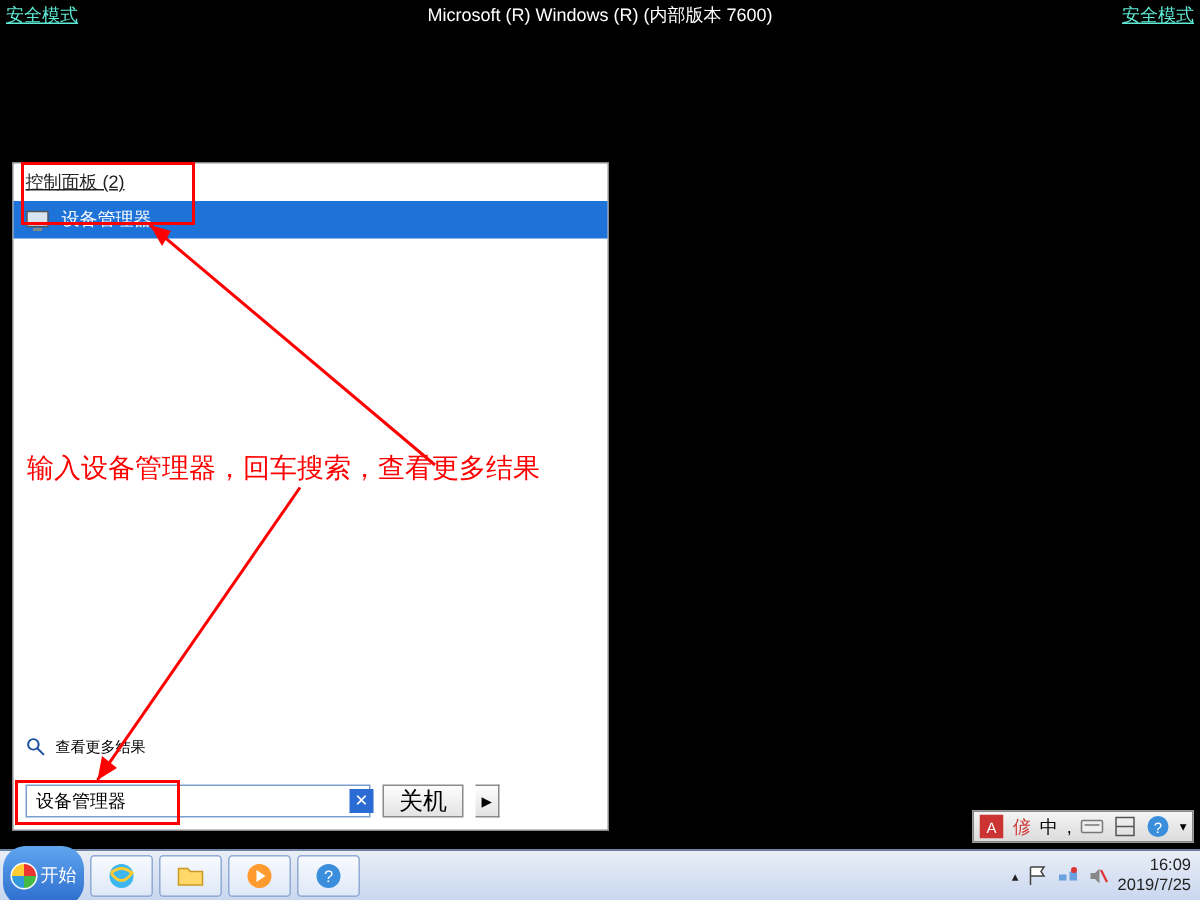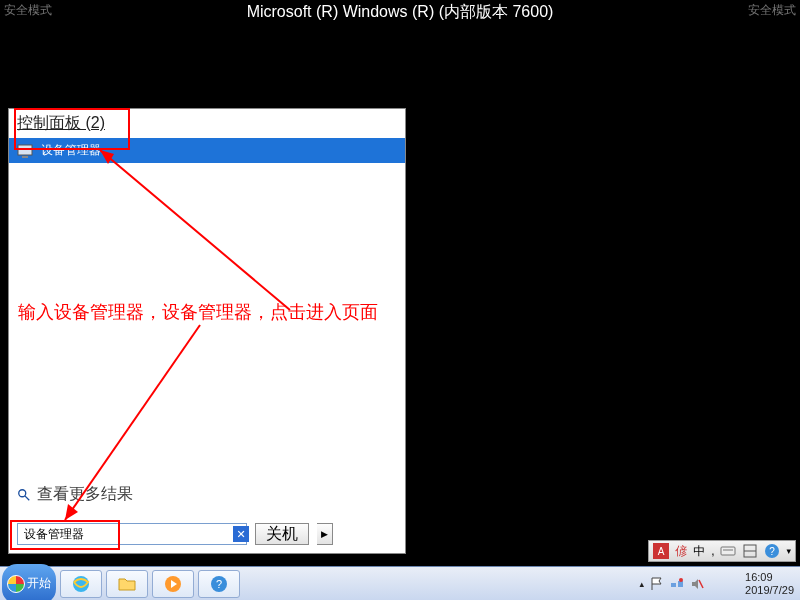--- a/index.html
+++ b/index.html
@@ -1,35 +1,35 @@
 <!DOCTYPE html>
 <html><head>
 <meta charset="utf-8">
 <style>
 * { margin: 0; padding: 0; box-sizing: border-box; font-family: "Microsoft YaHei", Tahoma, sans-serif; }
 body { width: 800px; height: 600px; background: #000; overflow: hidden; position: relative; }
 
 .desktop { position: absolute; inset: 0; background: #000; }
 
-.corner-label { position: absolute; color: #737373; font-size: 12px; top: 2px; }
+.corner-label { position: absolute; color: #5eead4; font-size: 12px; top: 2px; text-decoration: underline; }
 .corner-left { left: 4px; }
 .corner-right { right: 4px; }
-.os-title { position: absolute; top: 2px; left: 50%; transform: translateX(-50%); color: #fff; font-size: 16px; }
+.os-title { position: absolute; top: 2px; left: 50%; transform: translateX(-50%); color: #fff; font-size: 12px; }
 
 .desktop-icon { position: absolute; top: 20px; left: 20px; width: 56px; text-align: center; color: #fff; font-size: 12px; }
 .desktop-icon .bin-icon { width: 40px; height: 40px; margin: 0 auto 4px; position: relative; }
 .bin-icon svg { width: 40px; height: 40px; }
 
 .startmenu-panel { position: absolute; left: 8px; top: 108px; width: 398px; height: 446px; background: #fff; border: 1px solid #888; }
-.panel-header { font-size: 16px; padding: 4px 8px; text-decoration: underline; color: #222; }
+.panel-header { font-size: 12px; padding: 4px 8px; text-decoration: underline; color: #222; }
 .result-item { display: flex; align-items: center; gap: 8px; padding: 4px 8px; font-size: 12px; }
 .result-item.selected { background: #1e73d8; color: #fff; }
 .item-icon { width: 16px; height: 16px; flex-shrink: 0; }
 
-.see-more { position: absolute; bottom: 48px; left: 8px; display: flex; align-items: center; gap: 6px; font-size: 16px; color: #404040; }
+.see-more { position: absolute; bottom: 48px; left: 8px; display: flex; align-items: center; gap: 6px; font-size: 10px; color: #000000; }
 .see-more .mag { width: 14px; height: 14px; }
 
 .search-row { position: absolute; bottom: 8px; left: 8px; right: 8px; display: flex; align-items: center; gap: 8px; }
 .search-input { flex: 0 0 230px; height: 22px; border: 1px solid #7a9fcf; padding: 2px 24px 2px 6px; font-size: 12px; background: #fff; }
 .search-clear { position: absolute; left: 216px; width: 16px; height: 16px; background: #2a6bd4; color: #fff; font-size: 11px; line-height: 16px; text-align: center; top: 3px; }
 .shutdown-btn { height: 22px; padding: 0 10px; font-size: 16px; background: linear-gradient(#fdfdfd,#e3e3e3); border: 1px solid #8a8a8a; }
 .shutdown-arrow { width: 16px; height: 22px; border: 1px solid #8a8a8a; border-left: none; background: linear-gradient(#fdfdfd,#e3e3e3); font-size: 9px; line-height: 20px; text-align: center; }
 
 .annotation { position: absolute; color: #ff0000; font-size: 18px; font-weight: 500; }
 .anno-text { left: 18px; top: 300px; }
@@ -37,21 +37,21 @@
 .red-box-top { left: 14px; top: 108px; width: 116px; height: 42px; }
 .red-box-bottom { left: 10px; top: 520px; width: 110px; height: 30px; }
 svg.arrow { position: absolute; pointer-events: none; }
 
 .taskbar { position: absolute; left: 0; right: 0; bottom: 0; height: 34px; background: linear-gradient(#e9eef7,#c9d7ef); border-top: 1px solid #6a85b0; display: flex; align-items: center; }
 .start-btn { width: 54px; height: 40px; margin-left: 2px; border-radius: 15px; background: linear-gradient(#5fa6f0,#2a6acb); display: flex; align-items: center; justify-content: center; gap: 2px; color: #fff; font-size: 12px; }
 .orb { width: 18px; height: 18px; border-radius: 50%; background: conic-gradient(#e33 0 25%, #4b4 0 50%, #39d 0 75%, #fc3 0 100%); border: 1px solid #fff; }
 .task-icon { width: 42px; height: 28px; margin-left: 4px; border: 1px solid #93acd4; border-radius: 3px; background: linear-gradient(#f7faff,#dfe9f7); display: flex; align-items: center; justify-content: center; }
 .task-spacer { flex: 1; }
 .tray { display: flex; align-items: center; gap: 6px; padding: 0 6px; font-size: 11px; color: #222; }
-.tray .clock { text-align: left; line-height: 13px; margin-left: 35px; }
+.tray .clock { text-align: right; line-height: 13px; }
 .tray-icon { width: 14px; height: 14px; }
 
 .ime-bar { position: absolute; right: 4px; bottom: 38px; height: 22px; background: linear-gradient(#f4f4f4,#dcdcdc); border: 1px solid #9a9a9a; display: flex; align-items: center; padding: 0 4px; gap: 6px; font-size: 12px; }
 .ime-icon { width: 16px; height: 16px; }
 </style>
 </head>
 <body>
 
 <div class="desktop">
 
@@ -82,21 +82,21 @@
     <div class="search-row">
       <input class="search-input" value="设备管理器" style="">
       <div class="search-clear">✕</div>
       <button class="shutdown-btn">关机</button>
       <div class="shutdown-arrow">▶</div>
     </div>
   </div>
 
   <div class="red-box red-box-top"></div>
   <div class="red-box red-box-bottom"></div>
-  <div class="annotation anno-text">输入设备管理器，设备管理器，点击进入页面</div>
+  <div class="annotation anno-text">输入设备管理器，回车搜索，查看更多结果</div>
   <svg class="arrow" style="left:80px;top:140px;width:220px;height:180px" viewBox="0 0 220 180">
     <line x1="210" y1="170" x2="20" y2="10" stroke="#ff0000" stroke-width="2"></line>
     <polygon points="20,10 34,14 28,24" fill="#ff0000"></polygon>
   </svg>
   <svg class="arrow" style="left:50px;top:320px;width:160px;height:210px" viewBox="0 0 160 210">
     <line x1="150" y1="5" x2="15" y2="200" stroke="#ff0000" stroke-width="2"></line>
     <polygon points="15,200 18,184 28,192" fill="#ff0000"></polygon>
   </svg>
 
   <div class="ime-bar">
@@ -160,18 +160,18 @@
           <rect x="1" y="6" width="5" height="4" fill="#6aa0e0"></rect>
           <rect x="8" y="4" width="5" height="6" fill="#6aa0e0"></rect>
           <circle cx="11" cy="3" r="2" fill="#d33"></circle>
         </svg>
       <svg class="tray-icon" viewBox="0 0 14 14">
           <path d="M2 5 h3 l3 -3 v10 l-3 -3 h-3 z" fill="#888"></path>
           <line x1="9" y1="3" x2="13" y2="11" stroke="#d33" stroke-width="1.5"></line>
         </svg>
       <div class="clock">
         <div>16:09</div>
-        <div>2019/7/29</div>
+        <div>2019/7/25</div>
       </div>
     </div>
   </div>
 
 </div>
 
 </body></html>

